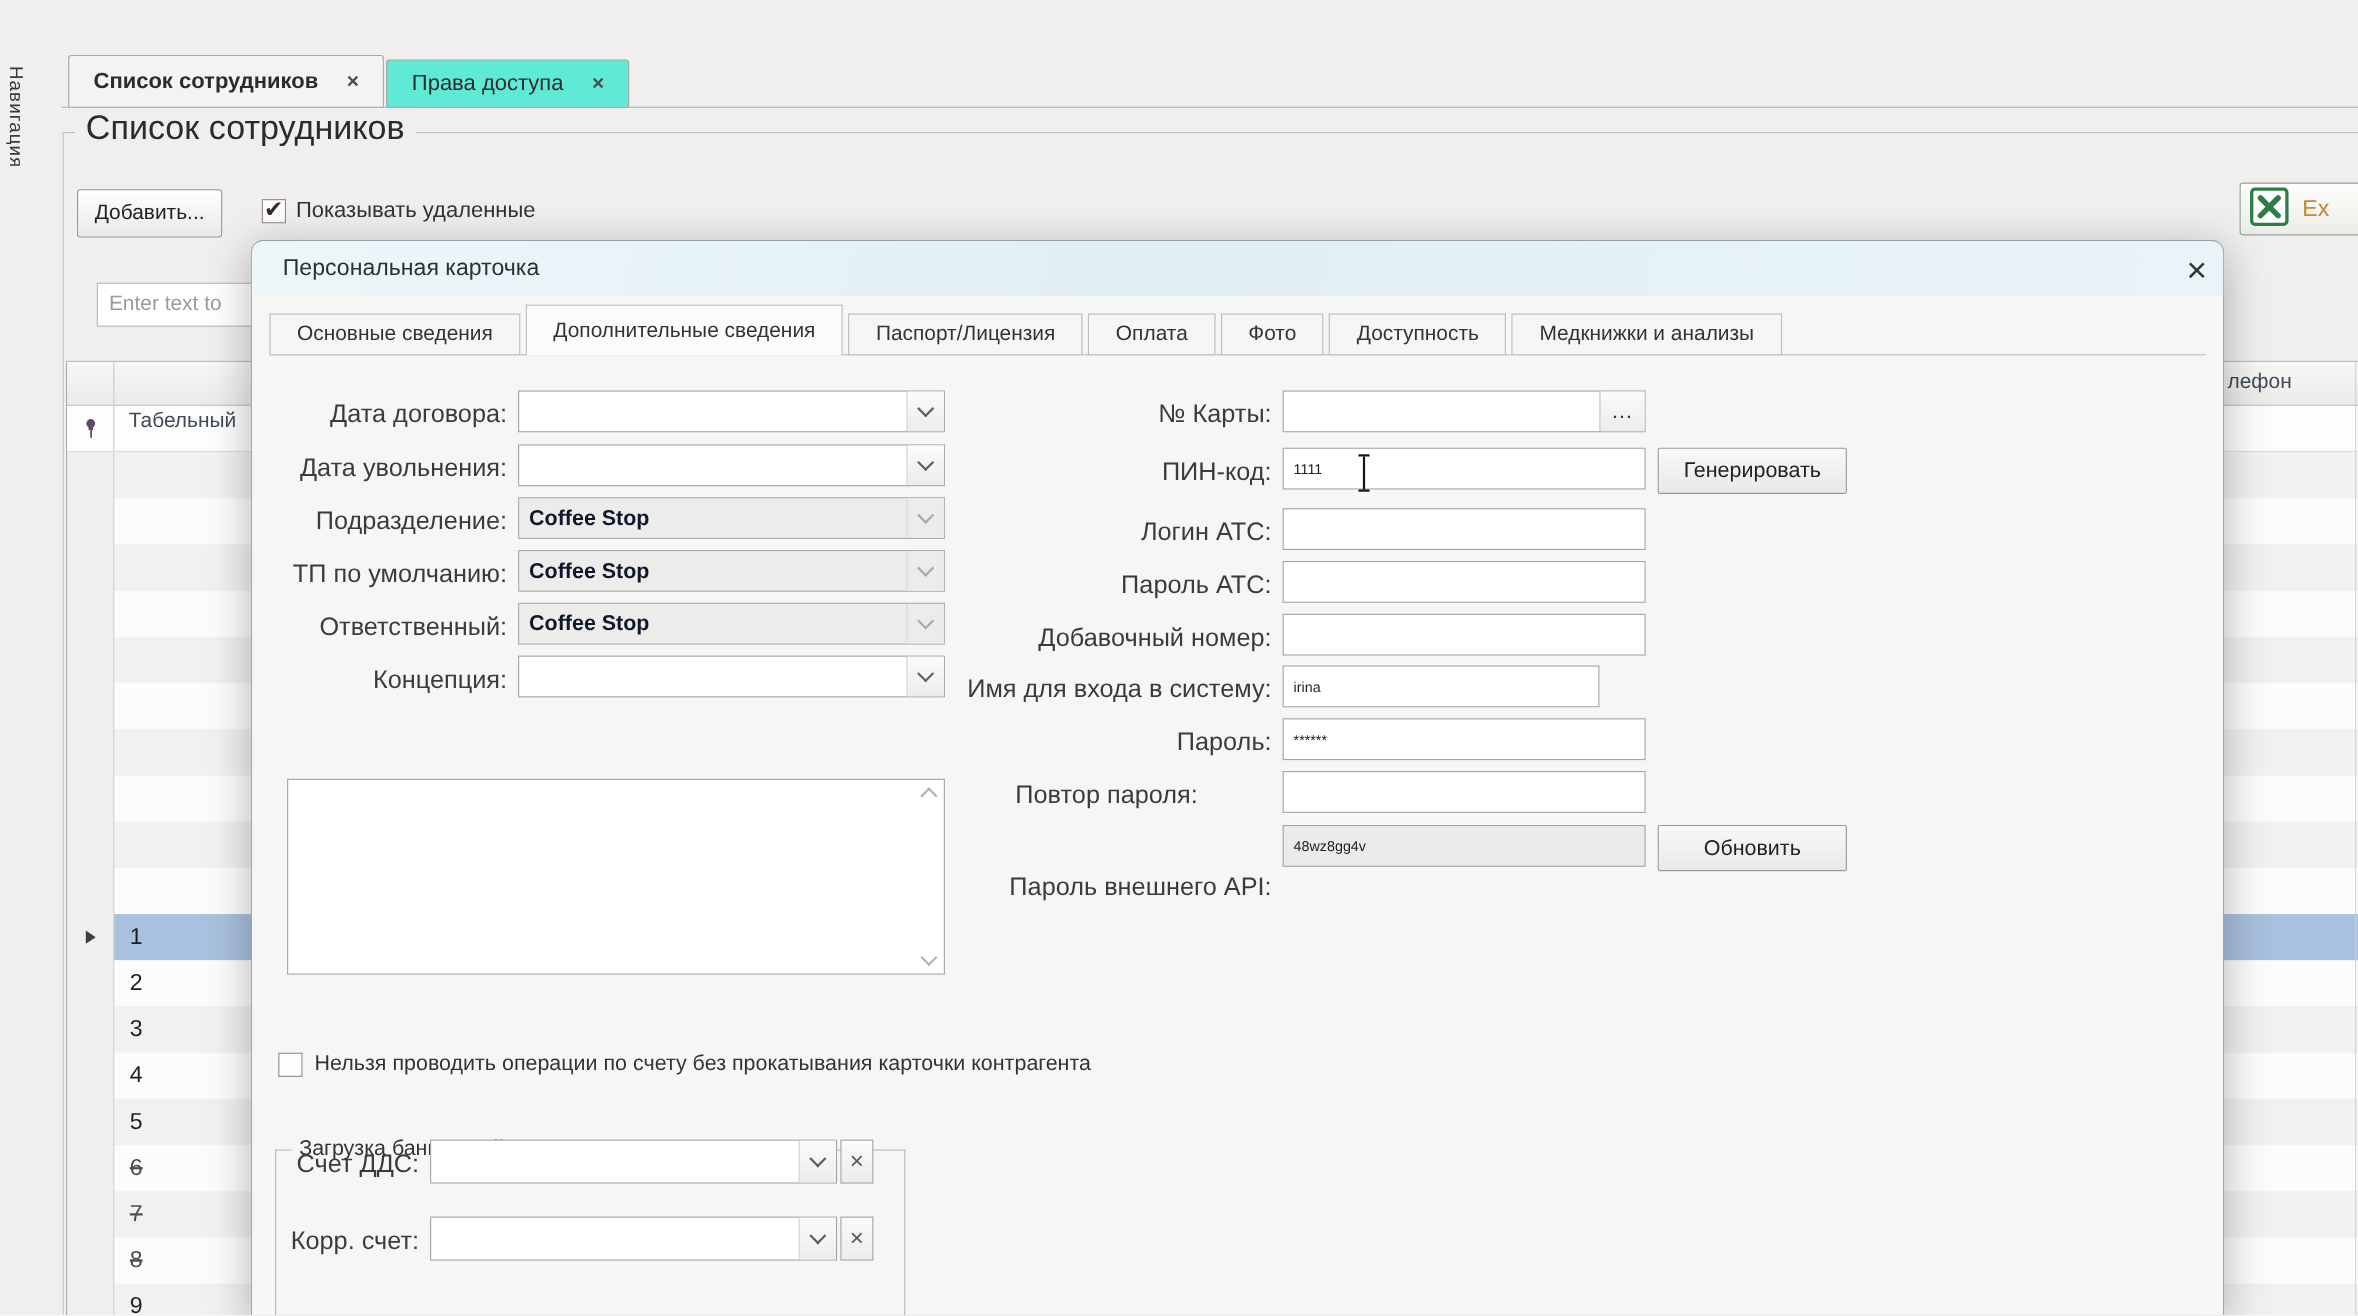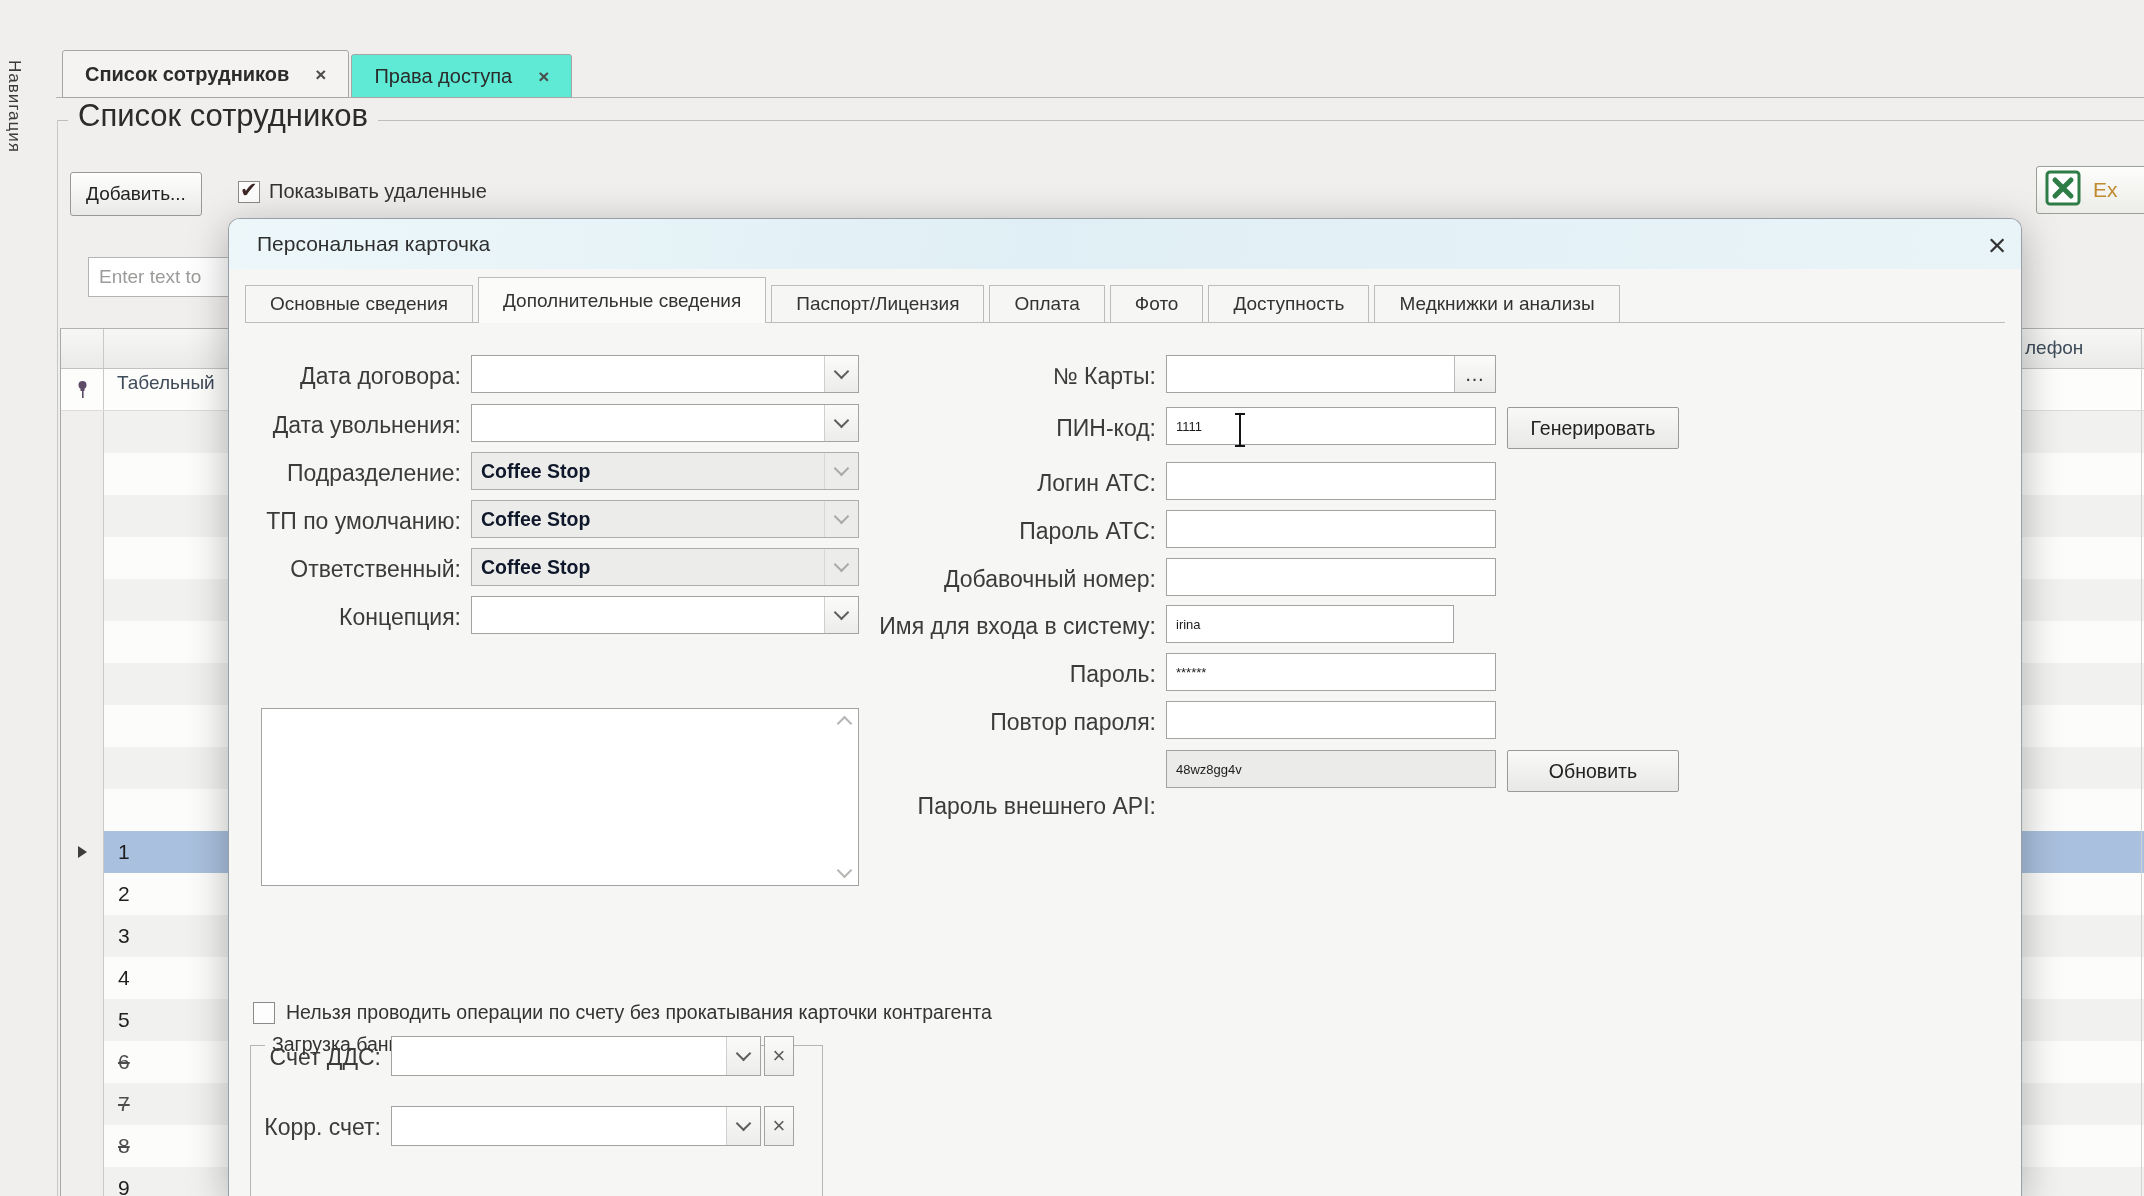--- a/index.html
+++ b/index.html
@@ -100,21 +100,21 @@
   .tbox .dots{width:40px;flex:none;border-left:1px solid #bbbbb9;background:linear-gradient(#fbfbf9,#ececea);
               display:flex;align-items:center;justify-content:center;font-size:20px;color:#333;letter-spacing:1px;}
   .pbtn{position:absolute;height:40px;border:1px solid #999997;border-radius:2px;background:linear-gradient(#f9f9f7,#e8e8e6);
         font-size:19.5px;color:#222;display:flex;align-items:center;justify-content:center;}
 
   .memo{position:absolute;left:32px;top:489px;width:598px;height:178px;border:1px solid #a3a3a1;background:#fff;box-sizing:border-box;}
   .memo .sc{position:absolute;right:6px;width:16px;height:16px;display:flex;align-items:center;justify-content:center;}
   .memo .sc.top{top:4px;} .memo .sc.bot{bottom:4px;}
   .memo .chev{border-color:#b5b5b3;}
 
-  .dlg-check{position:absolute;left:24px;top:737px;display:flex;align-items:center;gap:11px;margin-top:45px;}
+  .dlg-check{position:absolute;left:24px;top:737px;display:flex;align-items:center;gap:11px;}
   .dlg-check .lbl{font-size:19.5px;color:#333;}
 
   .bank-group{position:absolute;left:21px;top:826px;width:571px;height:160px;border:1px solid #b6b6b4;border-bottom:none;}
   .bank-legend{position:absolute;left:14px;top:-13px;background:#f6f6f4;padding:0 7px;font-size:19.5px;color:#333;}
 
   .clear-btn{position:absolute;width:30px;height:40px;border:1px solid #a3a3a1;background:linear-gradient(#fbfbf9,#ececea);
              display:flex;align-items:center;justify-content:center;font-size:22px;color:#5a5a58;box-sizing:border-box;}
 
   .ibeam{position:absolute;left:1004px;top:194px;width:14px;height:34px;z-index:3;}
   .ibeam i{position:absolute;background:#141414;}
@@ -367,21 +367,21 @@
     <span class="flabel" style="left:627px;top:394px;">Имя для входа в систему:</span>
     <div class="tbox" style="left:937px;top:386px;width:288px;">
       <span class="tval">irina</span>
     </div>
 
     <span class="flabel" style="left:627px;top:442px;">Пароль:</span>
     <div class="tbox" style="left:937px;top:434px;width:330px;">
       <span class="tval">******</span>
     </div>
 
-    <span class="flabel" style="left:627px;top:490px;">Повтор пароля:</span>
+    <span class="flabel" style="left:627px;top:490px;text-align:center;">Повтор пароля:</span>
     <div class="tbox" style="left:937px;top:482px;width:330px;">
       <span class="tval"></span>
     </div>
 
     <span class="flabel" style="left:627px;top:539px;margin-top:35px;">Пароль внешнего API:</span>
     <div class="tbox ro" style="left:937px;top:531px;width:330px;">
       <span class="tval">48wz8gg4v</span>
     </div>
     <div class="pbtn" style="left:1278px;top:531px;width:170px;">Обновить</div>
 

